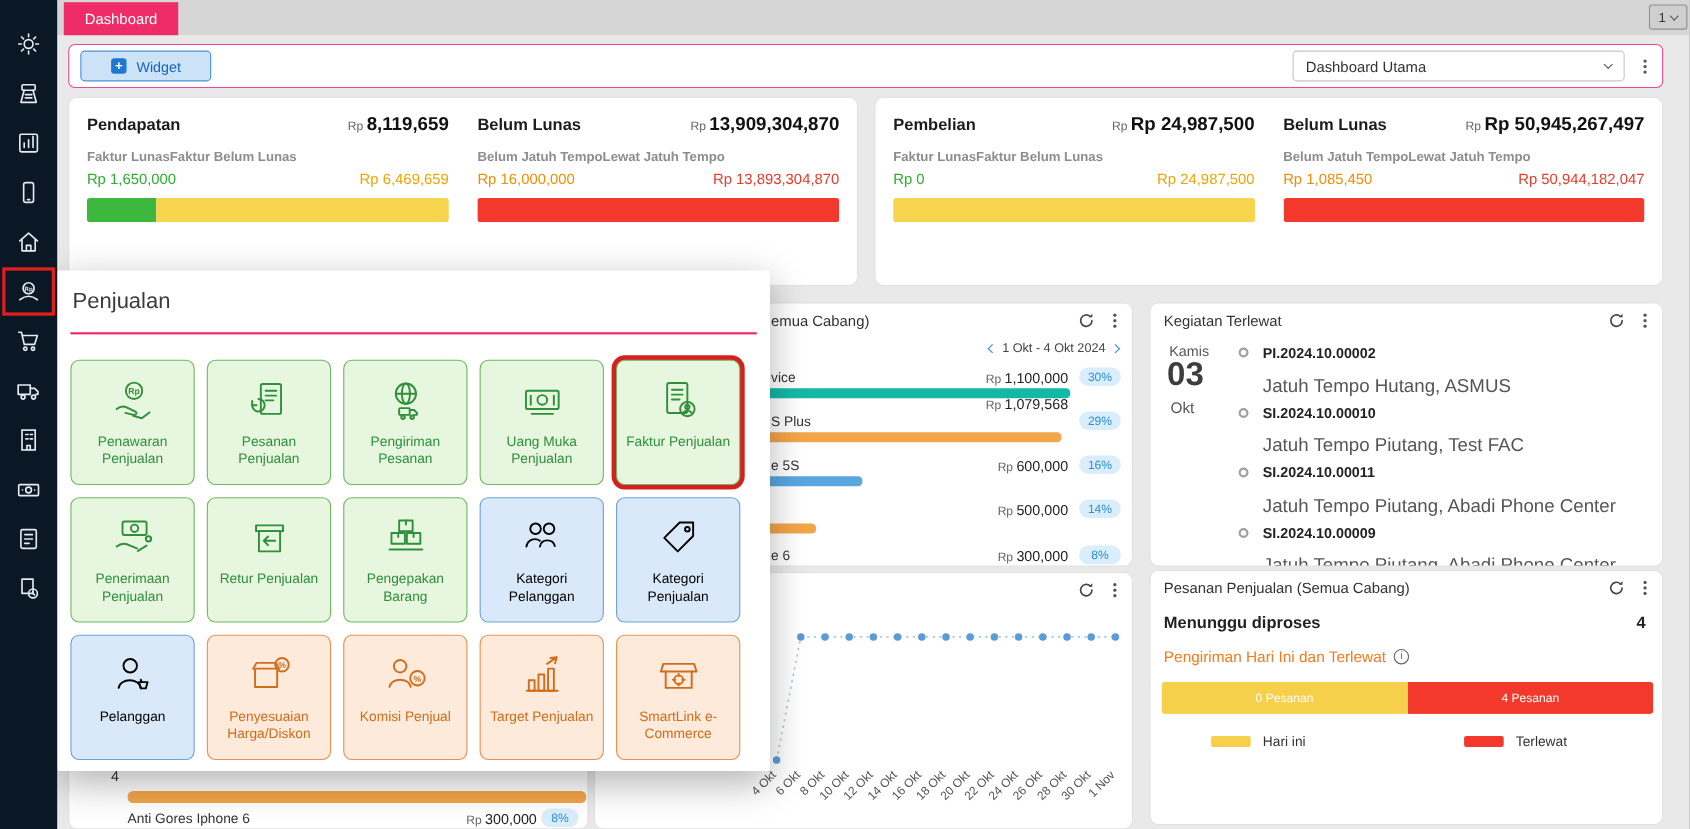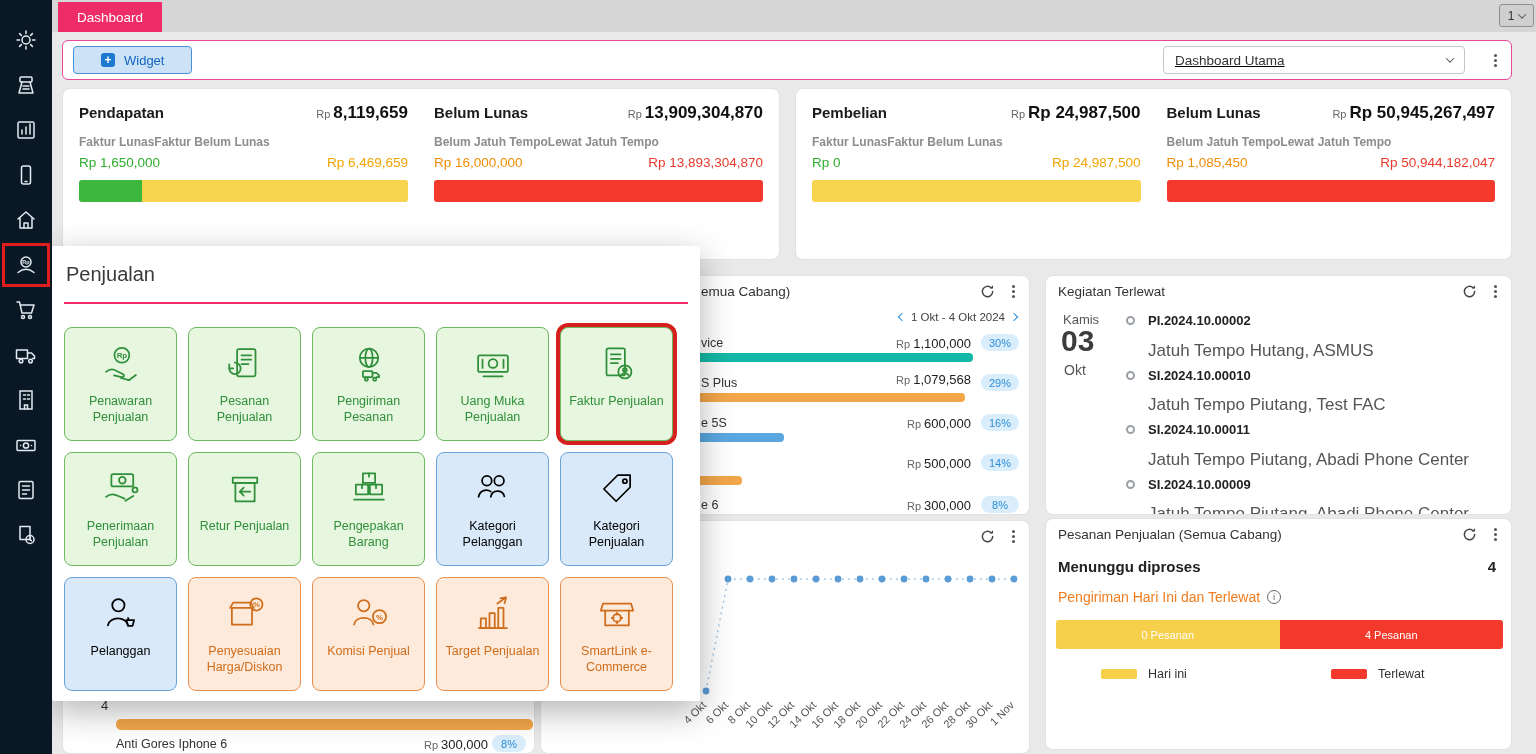--- a/index.html
+++ b/index.html
@@ -26,21 +26,21 @@
 
   
   .toolbar { position:absolute; left:62px; top:40px; width:1450px; height:40px; background:#fff;
              border:1px solid #ec4899; border-radius:6px; display:flex; align-items:center;
              padding:0 10px; z-index:5; }
   .widget-btn { display:flex; align-items:center; gap:9px; background:#cbe2f7; border:1px solid #4a90d9;
                 border-radius:4px; height:28px; padding:0 27px; color:#1565c0; font-size:13px; cursor:pointer; }
   .plus-box { width:14px; height:14px; background:#1e78d2; border-radius:3px; color:#fff;
               display:flex; align-items:center; justify-content:center; font-weight:bold; font-size:12px; }
   .plus-box::after { content:"+"; line-height:1; }
-  .toolbar-right { margin-left:auto; display:flex; align-items:center; gap:25px;text-decoration:underline; }
+  .toolbar-right { margin-left:auto; display:flex; align-items:center; gap:13px; }
   .dash-select { width:302px; height:28px; border:1px solid #c6c6c6; border-radius:4px; background:#fff;
                  display:flex; align-items:center; justify-content:space-between; padding:0 11px;
                  font-size:13.5px; color:#333; cursor:pointer; }
   .kebab { width:3px; height:3px; background:#555; border-radius:50%;
            box-shadow:0 -5px 0 #555, 0 5px 0 #555; margin:0 4px; cursor:pointer; }
 
   
   .card { position:absolute; background:#fff; border:1px solid #e2e2e2; border-radius:8px; }
   .w-icons { position:absolute; right:10px; top:8px; display:flex; gap:13px; align-items:center; }
   .w-title { position:absolute; left:12px; top:8px; font-size:13.5px; color:#333; }
@@ -348,21 +348,21 @@
       <span>1 Okt - 4 Okt 2024</span>
       <span class="nav-ch right"></span>
     </div>
 
     <span class="isw-label" style="top:60px">vice</span>
     <span class="isw-val" style="top:60px"><span class="rp">Rp</span><span>1,100,000</span></span>
     <span class="isw-badge" style="top:58px">30%</span>
     <div class="isw-bar" style="top: 77px; width: 420px; background: rgb(20, 184, 166);"></div>
 
     <span class="isw-label" style="top:100px">S Plus</span>
-    <span class="isw-val" style="top:96px"><span class="rp">Rp</span><span>1,079,568</span></span>
+    <span class="isw-val" style="top:84px"><span class="rp">Rp</span><span>1,079,568</span></span>
     <span class="isw-badge" style="top:98px">29%</span>
     <div class="isw-bar" style="top: 117px; width: 412px; background: rgb(242, 166, 74);"></div>
 
     <span class="isw-label" style="top:140px">e 5S</span>
     <span class="isw-val" style="top:140px"><span class="rp">Rp</span><span>600,000</span></span>
     <span class="isw-badge" style="top:138px">16%</span>
     <div class="isw-bar" style="top: 157px; width: 231px; background: rgb(90, 167, 224);"></div>
 
     <span class="isw-label" style="top:180px"></span>
     <span class="isw-val" style="top:180px"><span class="rp">Rp</span><span>500,000</span></span>

